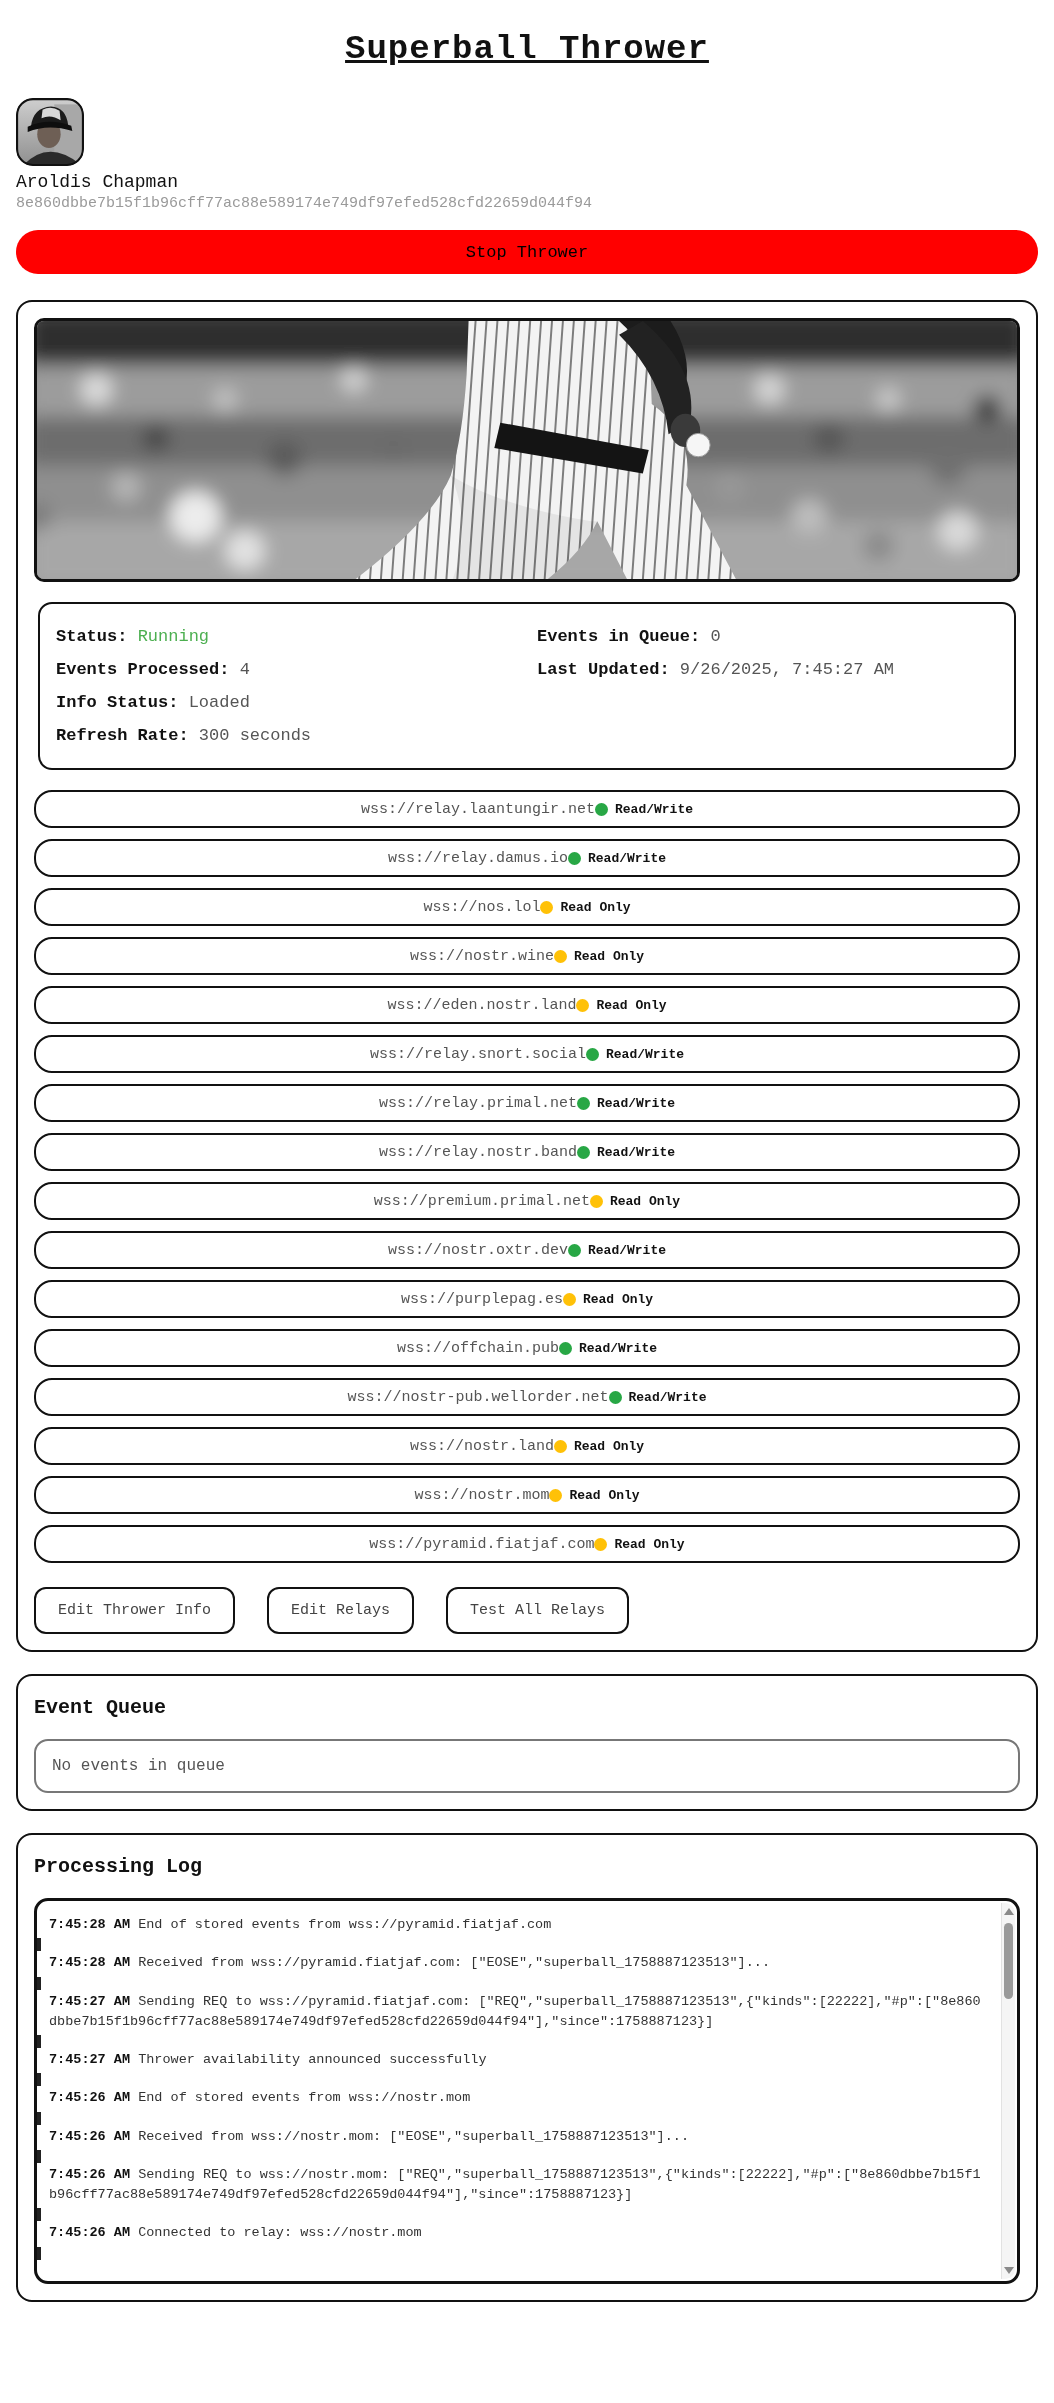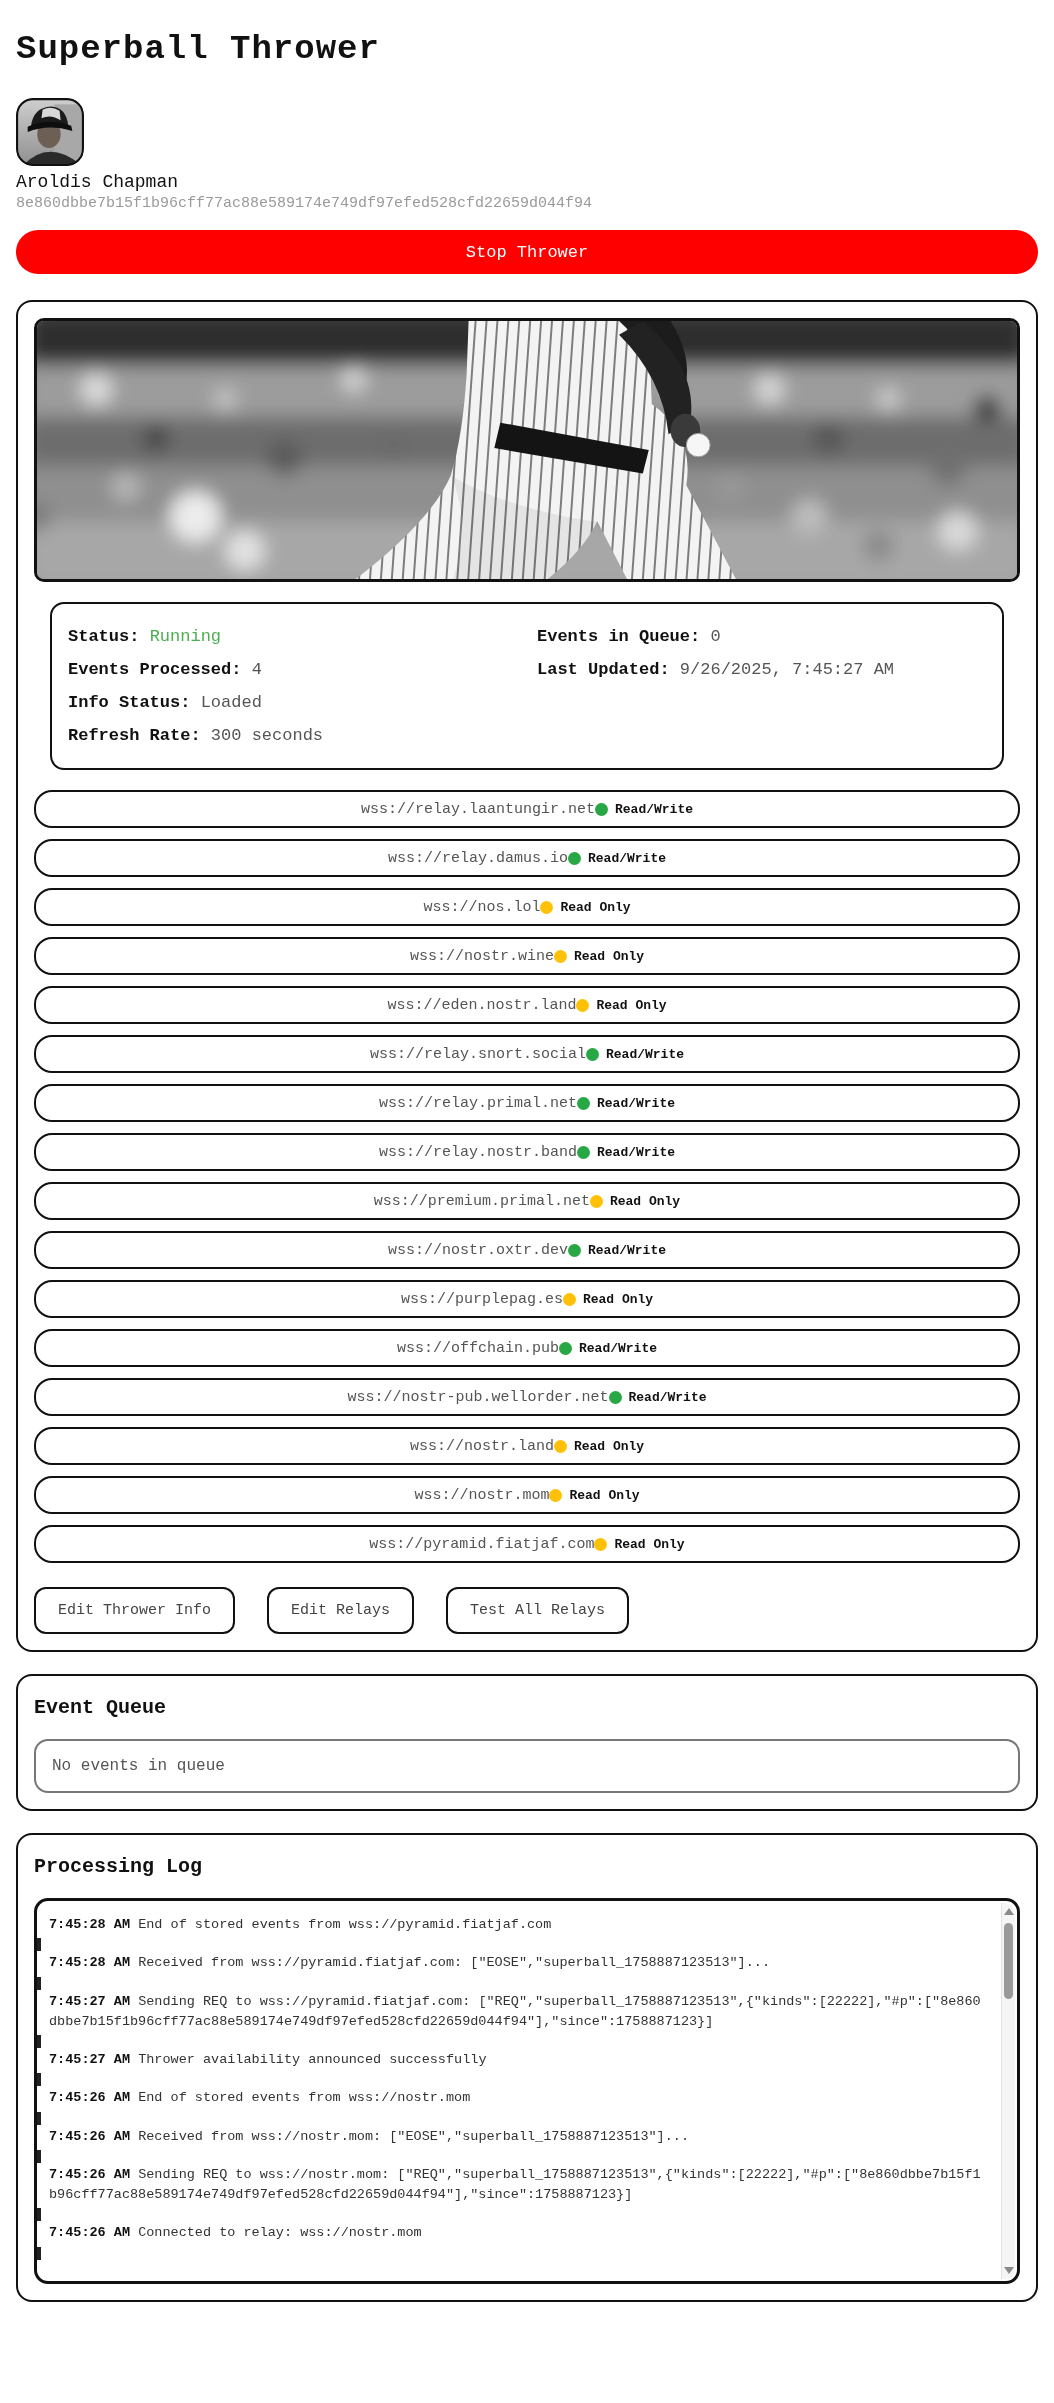--- a/index.html
+++ b/index.html
@@ -2,39 +2,39 @@
 <html><head>
 <meta charset="utf-8">
 <style>
   * { box-sizing: border-box; }
   html,body { margin:0; background:#fff; }
   body {
     width:1054px; margin:0 auto;
     font-family:"Liberation Mono","DejaVu Sans Mono",monospace;
     color:#111; padding:10px 16px 70px;
   }
-  h1.page-title { text-align:left; font-size:34px; font-weight:700; margin:20px 0 30px; letter-spacing:1px; }
+  h1.page-title { text-align:center; font-size:34px; font-weight:700; margin:20px 0 30px; letter-spacing:1px;text-decoration:underline; }
 
   .profile { margin:0 0 18px; }
   .avatar { width:68px; height:68px; border-radius:16px; display:block; }
   .profile-name { font-size:18px; margin-top:6px; }
   .profile-pubkey { font-size:15px; color:#9a9a9a; margin-top:3px; }
 
   .stop-btn {
     display:block; width:100%; height:44px; border:none; border-radius:22px;
-    color:#ffffff; font-size:17px; font-family:inherit; margin:8px 0 26px; cursor:pointer;
+    color:#000000; font-size:17px; font-family:inherit; margin:8px 0 26px; cursor:pointer;
   }
 
   .panel { border:2px solid #111; border-radius:16px; padding:16px; margin-bottom:22px; background:#fff; }
 
   .hero { border:3px solid #111; border-radius:10px; overflow:hidden; height:264px; background:#8a8a8a; }
   .hero svg { display:block; width:100%; height:100%; }
 
   .status-box {
-    border:2px solid #111; border-radius:14px; padding:16px; margin:20px 16px;
+    border:2px solid #111; border-radius:14px; padding:16px; margin:20px 4px;
     display:grid; grid-template-columns:1fr 1fr; column-gap:20px;
   }
   .status-row { font-size:17px; line-height:33px; white-space:nowrap; }
   .label { font-weight:700; color:#111; }
   .value { color:#555; }
 
   .relay {
     display:flex; align-items:center; justify-content:center;
     border:2px solid #111; border-radius:18px; height:38px; padding:0 15px; margin-bottom:11px;
     background:#fff;

